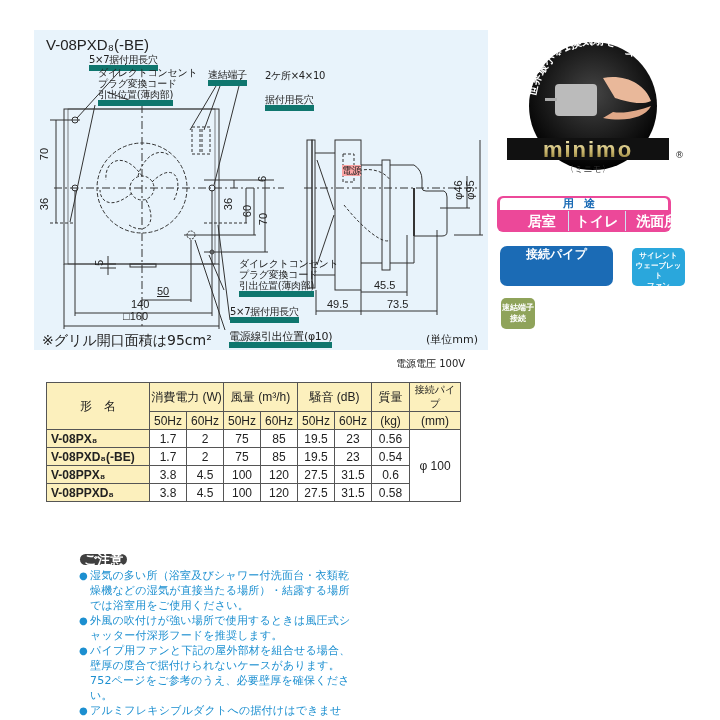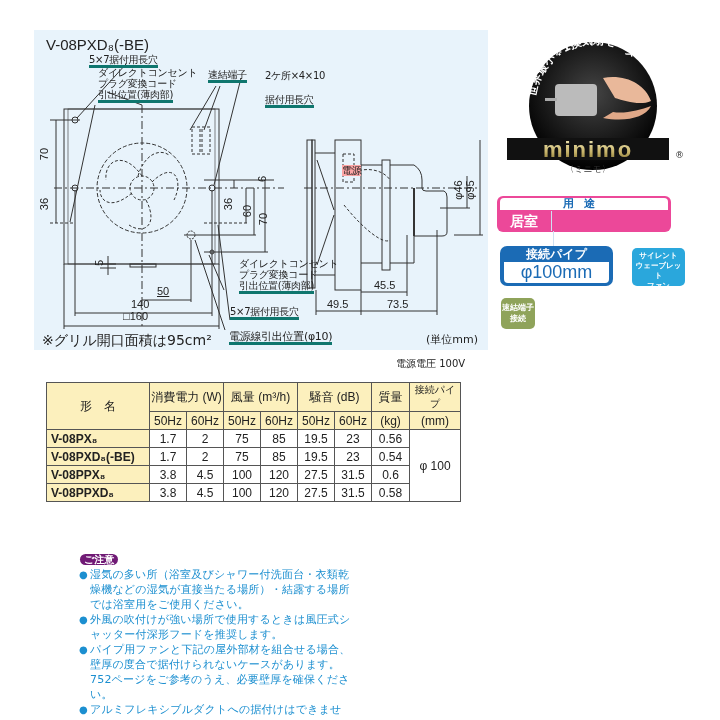--- a/index.html
+++ b/index.html
@@ -1,50 +1,50 @@
 <!DOCTYPE html>
 <html><head>
 <meta charset="utf-8">
 <style>
   html,body{margin:0;padding:0;background:#fff;}
   body{width:720px;height:720px;position:relative;overflow:hidden;font-family:"DejaVu Sans","Liberation Sans",sans-serif;color:#222;}
   #drawing{position:absolute;left:34px;top:30px;width:454px;height:320px;background:#e8f3fb;}
   #drawing svg{position:absolute;left:0;top:0;}
   .model-title{position:absolute;left:12px;top:6px;font-size:15px;color:#222;font-family:"Liberation Sans",sans-serif;}
   .lbl{position:absolute;font-size:10px;color:#222;white-space:nowrap;line-height:11px;font-family:"DejaVu Sans",sans-serif;letter-spacing:-0.3px;}
-  .lbl.u{border-bottom:3px solid #0f766e;}
+  .lbl.u{border-bottom:6px solid #0f766e;}
   .dim{position:absolute;font-size:11px;color:#222;font-family:"Liberation Sans",sans-serif;white-space:nowrap;}
   .vdim{position:absolute;font-size:11px;color:#222;font-family:"Liberation Sans",sans-serif;transform:rotate(-90deg);transform-origin:center;white-space:nowrap;}
   .note-bottom{position:absolute;left:8px;top:302px;font-size:14px;color:#222;}
   .unit{position:absolute;left:392px;top:302px;font-size:11px;color:#222;}
 
   
   #minimo{position:absolute;left:505px;top:26px;width:180px;height:150px;}
   #usage{position:absolute;left:497px;top:196px;width:174px;height:36px;background:#ec4899;border-radius:6px;}
   #usage .top{position:absolute;left:3px;top:2px;width:168px;height:12px;background:#fff;border-radius:4px 4px 0 0;text-align:center;color:#1b6bb5;font-size:11px;font-weight:bold;line-height:12px;letter-spacing:10px;}
-  #usage .cells{position:absolute;left:0;top:15px;width:174px;height:20px;display:flex;color:#fff;font-weight:bold;font-size:14px;line-height:20px;flex-direction:column;}
+  #usage .cells{position:absolute;left:18px;top:15px;width:174px;height:20px;display:flex;color:#fff;font-weight:bold;font-size:14px;line-height:20px;}
   #usage .cells span{display:block;text-align:center;border-right:1px solid #cfe0f2;}
   #usage .cells span:last-child{border-right:none;}
   #pipe{position:absolute;left:500px;top:246px;width:113px;height:40px;background:#1b6bb5;border-radius:7px;}
   #pipe .t{position:absolute;left:0;top:1px;width:100%;text-align:center;color:#fff;font-weight:bold;font-size:12px;line-height:14px;}
   #pipe .v{position:absolute;left:4px;top:16px;width:105px;height:21px;background:#fff;border-radius:0 0 4px 4px;text-align:center;color:#1b6bb5;font-size:18px;line-height:21px;font-family:"Liberation Sans",sans-serif;}
   #silent{position:absolute;left:632px;top:248px;width:53px;height:38px;background:#2aa7dc;border-radius:5px;color:#fff;font-weight:bold;font-size:7.5px;line-height:10px;text-align:center;padding-top:3px;box-sizing:border-box;}
   #quick{position:absolute;left:501px;top:298px;width:34px;height:31px;background:#8fa35a;border-radius:5px;color:#fff;font-weight:bold;font-size:8px;line-height:11px;text-align:center;padding-top:4px;box-sizing:border-box;}
 
   
   #voltage{position:absolute;left:396px;top:357px;font-size:10px;color:#222;}
   table.spec{position:absolute;left:46px;top:382px;border-collapse:collapse;font-family:"Liberation Sans",sans-serif;font-size:12px;}
   table.spec td,table.spec th{border:1px solid #555;text-align:center;padding:0;height:17px;font-weight:normal;}
   table.spec th{background:#fcf0bd;}
   table.spec td.name{background:#fcf0bd;text-align:left;font-weight:bold;padding-left:4px;font-size:12px;}
   table.spec tr.hdr th{height:17px;}
 
   
   #caution{position:absolute;left:80px;top:509px;width:280px;color:#1c8fd0;font-size:11px;line-height:15px;}
-  #caution .tag{display:inline-block;background:#701a75;color:#fff;font-weight:bold;font-size:10px;line-height:11px;padding:0 4px;border-radius:6px;margin-top:45px;}
+  #caution .tag{display:inline-block;background:#404040;color:#fff;font-weight:bold;font-size:13px;line-height:11px;padding:0 4px;border-radius:6px;margin-top:45px;}
   #caution .item{position:relative;padding-left:10px;letter-spacing:0.2px;}
   #caution .item:before{content:"●";position:absolute;left:-1px;top:0;font-size:10px;}
 </style>
 </head>
 <body>
 
 <div id="drawing">
   <svg width="454" height="320" stroke="#333" fill="none" stroke-width="1">
 
     <rect x="30" y="79" width="155" height="155"></rect>
@@ -208,21 +208,20 @@
   <div class="top">用途</div>
   <div class="cells">
     <span style="width:54px">居室</span>
     <span style="width:56px">トイレ</span>
     <span style="width:64px">洗面所</span>
   </div>
 </div>
 
 <div id="pipe">
   <div class="t">接続パイプ</div>
-  <div class="v">φ100mm</div>
 </div>
 
 <div id="silent">
   <div>サイレント</div>
   <div>ウェーブレット</div>
   <div>ファン</div>
 </div>
 
 <div id="quick">
   <div>速結端子</div>

